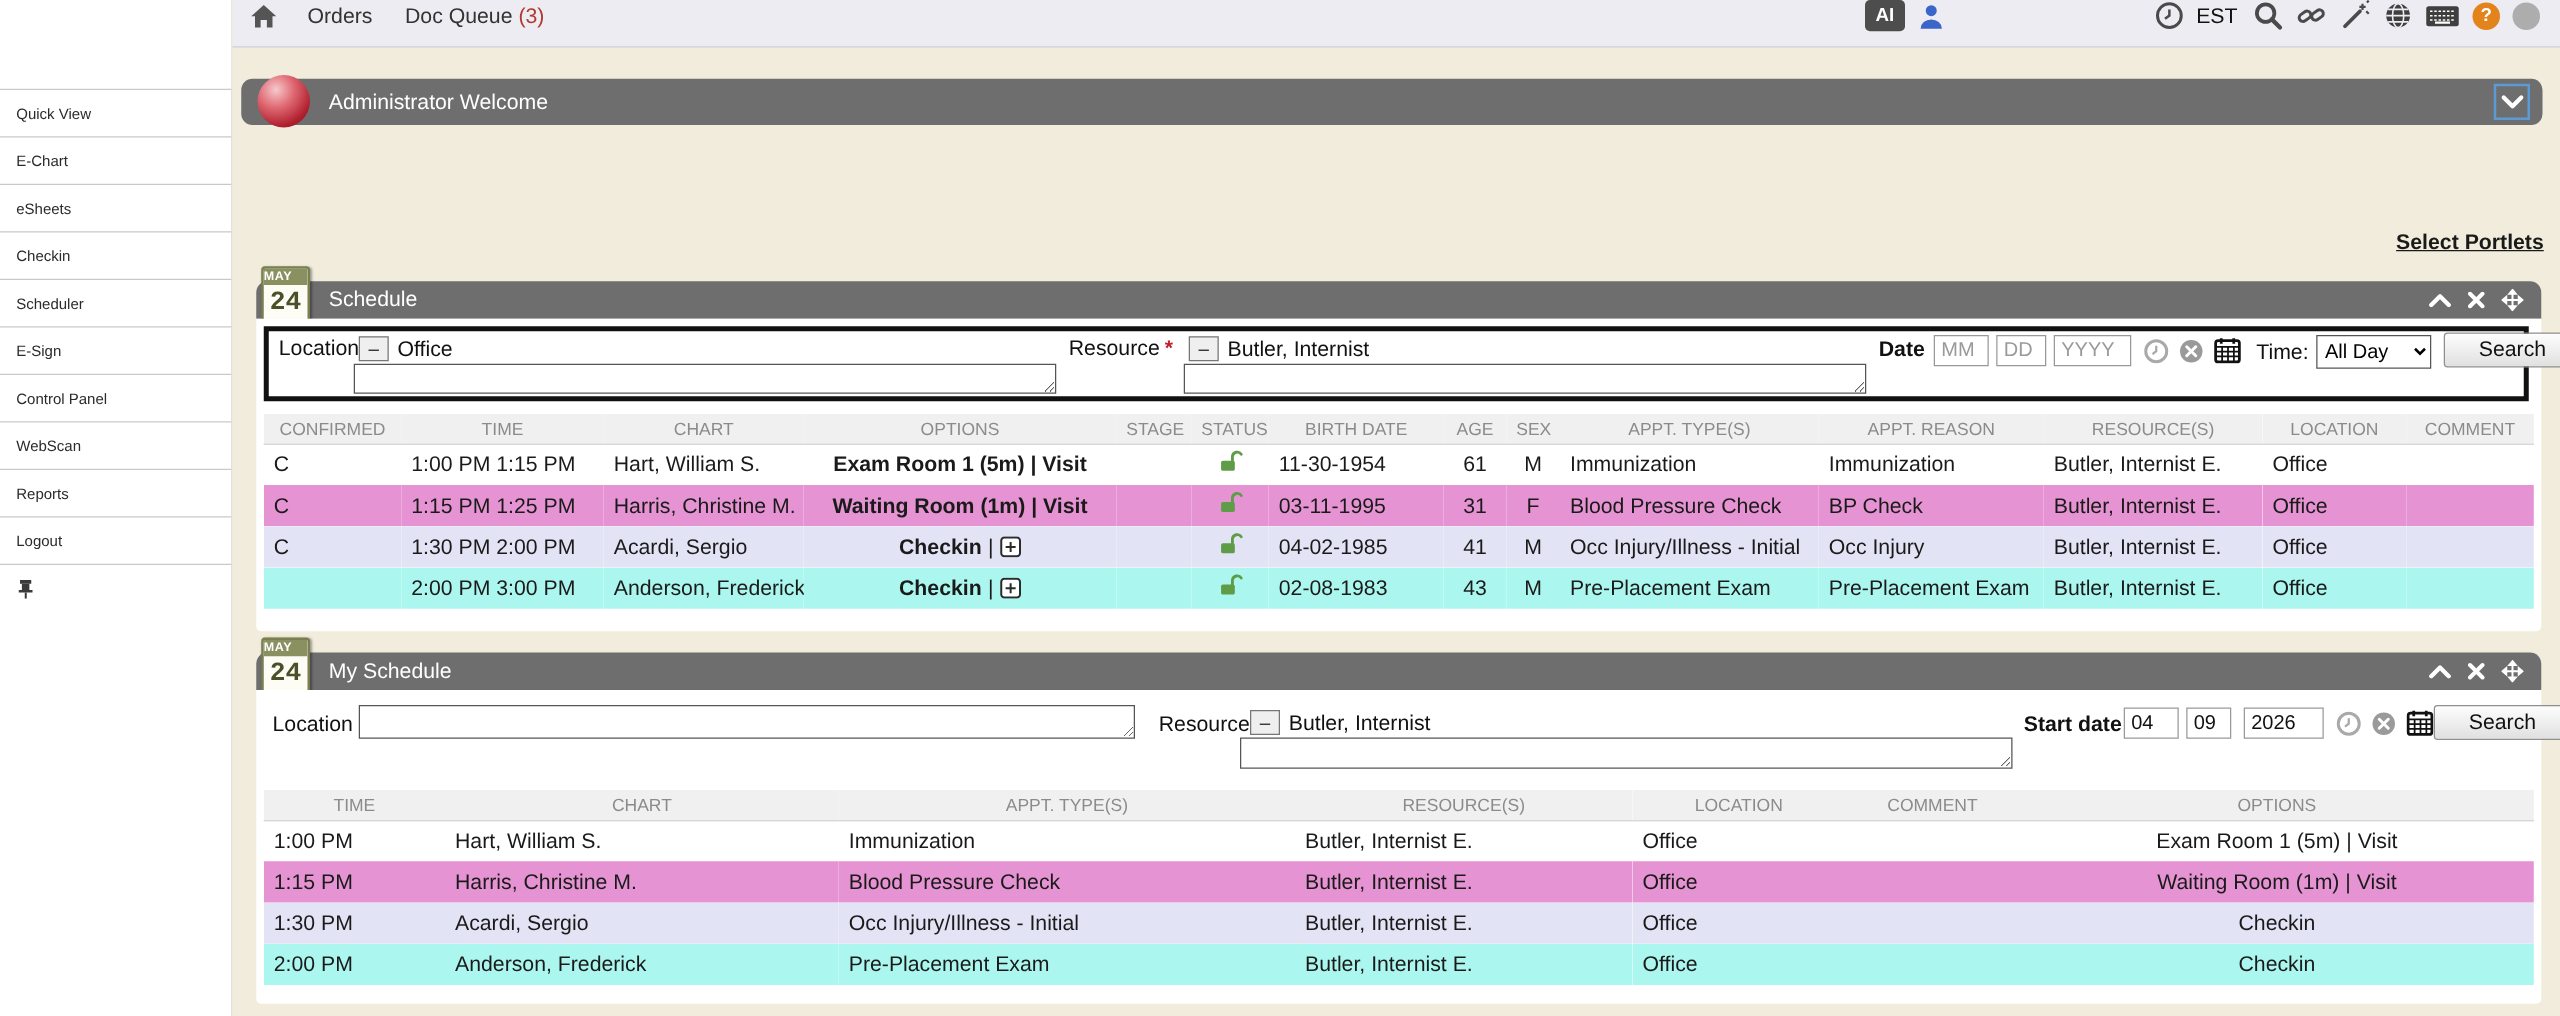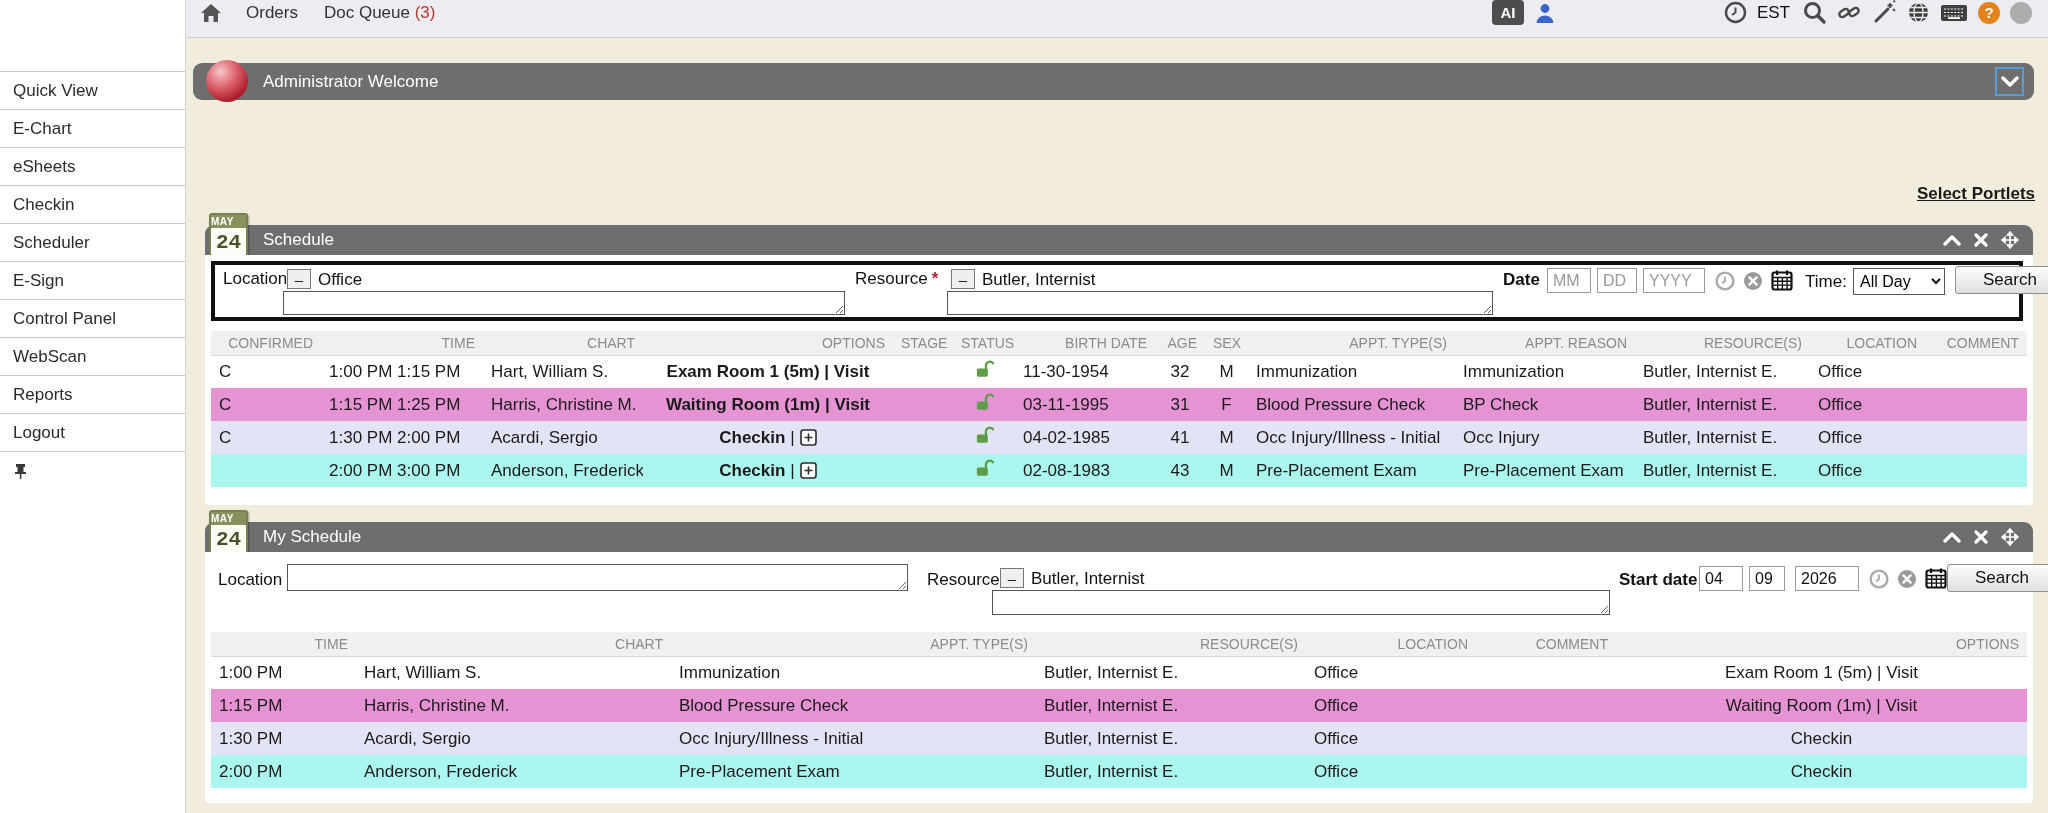--- a/index.html
+++ b/index.html
@@ -2,21 +2,21 @@
 <html><head>
 <meta charset="utf-8">
 <style>
   * { margin:0; padding:0; box-sizing:border-box; }
   html,body { width:2048px; height:813px; font-family:"Liberation Sans", sans-serif; }
   .app { display:flex; width:2048px; height:813px; background:#F1ECDC; overflow:hidden; }
 
   
   .sidebar { width:186px; min-width:186px; background:#FFFFFF; border-right:1px solid #D8D6CE; height:813px; }
   .logo-box { height:71px; background:#FFFFFF; }
-  .side-item { height:38px; border-top:1px solid #C9C9C9; display:flex; align-items:center; padding-left:13px; font-size:17px; color:#2B2B2B; cursor:pointer; }
+  .side-item { height:38px; border-top:1px solid #C9C9C9; display:flex; align-items:center; padding-left:13px; font-size:12px; color:#2B2B2B; cursor:pointer; }
   .pin-row { height:38px; border-top:1px solid #C9C9C9; display:flex; align-items:center; padding-left:13px; }
 
   
   .main { flex:1; display:flex; flex-direction:column; background:#F1ECDC; }
   .topnav { height:38px; background:#EDECF2; border-bottom:1px solid #CFCDD6; display:flex; align-items:center; padding:0 16px 12px 14px; font-size:17px; color:#333; }
   .nav-link { margin-right:26px; cursor:pointer; color:#333; }
   .nav-link .red { color:#B03A2E; }
   .nav-right { margin-left:auto; display:flex; align-items:center; gap:10px; }
   .ai-badge { width:32px; height:25px; background:#4D4D4D; color:#fff; border-radius:4px; font-size:15px; font-weight:bold; display:flex; align-items:center; justify-content:center; cursor:pointer; }
   .nav-spacer { width:148px; }
@@ -57,21 +57,21 @@
   .f-value { font-size:17px; color:#111; white-space:nowrap; }
   textarea.search-area { border:1px solid #555; background:#fff; resize:both; font-size:15px; font-family:"Liberation Sans",sans-serif; }
   .date-input { border:1px solid #999; height:25px; font-size:16px; color:#111; padding:1px 5px; font-family:"Liberation Sans",sans-serif; }
   .date-input::placeholder { color:#9A9A9A; }
   .time-select { height:27px; font-size:16px; border:1px solid #555; background:#fff; padding:0 2px; }
   .search-btn { background:linear-gradient(#FDFDFD,#E0E0E0); border:1px solid #8F8F8F; border-radius:3px; font-size:17px; padding:3px 27px; cursor:pointer; color:#111; font-family:"Liberation Sans",sans-serif; }
   .icon-btn { background:none; border:none; padding:0; cursor:pointer; display:block; }
 
   
   table.grid { border-collapse:collapse; table-layout:fixed; position:absolute; left:6px; width:1816px; }
-  table.grid th { background:#F0F0F0; color:#8B8B8B; font-size:14px; font-weight:400; height:24px; padding:0 8px; text-align:right; white-space:nowrap; overflow:hidden; border-bottom:1px solid #D8D8D8; }
+  table.grid th { background:#F0F0F0; color:#8B8B8B; font-size:14px; font-weight:400; height:24px; padding:0 8px; text-align:center; white-space:nowrap; overflow:hidden; border-bottom:1px solid #D8D8D8; }
   table.grid td { font-size:17px; color:#1A1A1A; height:33px; padding:0 8px; white-space:nowrap; overflow:hidden; vertical-align:middle; }
   th.c, td.c { text-align:center; }
   .opt-bold { font-weight:700; cursor:pointer; }
   .opt-link { cursor:pointer; }
   .opt-sep { font-weight:400; margin:0 5px; }
 </style>
 </head>
 <body>
 
 <div class="app">
@@ -264,21 +264,21 @@
                   <td>C</td>
                   <td>1:00 PM 1:15 PM</td>
                   <td>Hart, William S.</td>
                   <td class="c"><span class="opt-bold">Exam Room 1 (5m) | Visit</span></td>
                   <td class="c"></td>
                   <td class="c"><svg width="21" height="20" viewBox="0 0 22 20">
     <path d="M12.5 10 V5.8 a4.1 4.1 0 0 1 7.4 -1.7" fill="none" stroke="#5E9C48" stroke-width="2.4" stroke-linecap="round"></path>
     <rect x="3" y="9.5" width="11.5" height="8.5" rx="1.6" fill="#5E9C48"></rect>
   </svg></td>
                   <td>11-30-1954</td>
-                  <td class="c">32</td>
+                  <td class="c">61</td>
                   <td class="c">M</td>
                   <td>Immunization</td>
                   <td>Immunization</td>
                   <td>Butler, Internist E.</td>
                   <td>Office</td>
                   <td></td>
                 </tr>
                 <tr style="background: rgb(230, 147, 211);">
                   <td>C</td>
                   <td>1:15 PM 1:25 PM</td>

